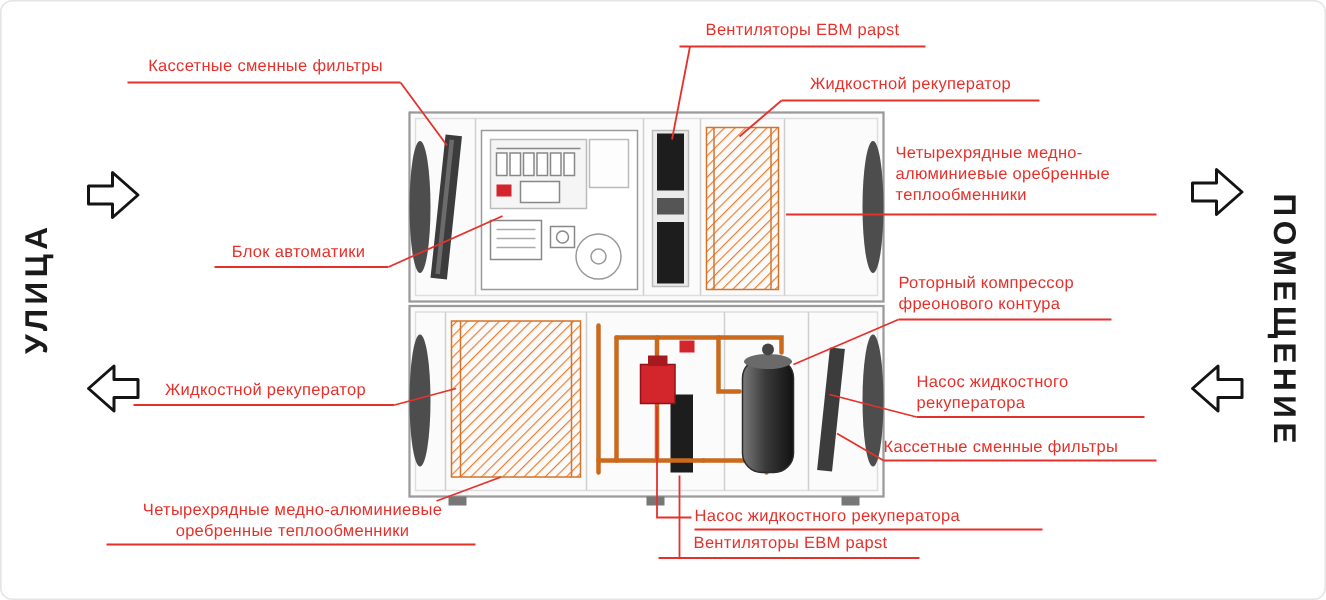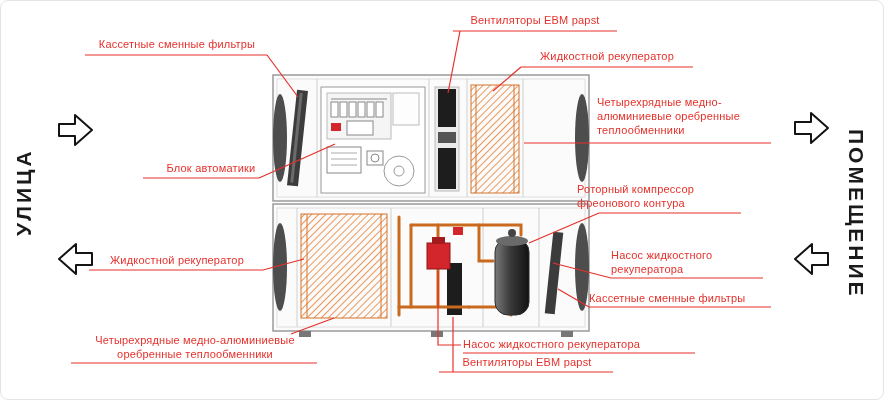--- a/index.html
+++ b/index.html
@@ -171,22 +171,22 @@
     </g>
 
     <text class="side-text" transform="translate(30 235) rotate(-90)">УЛИЦА</text>
     <text class="side-text" transform="translate(848 128) rotate(90)">ПОМЕЩЕНИЕ</text>
   </svg>
 
   <div class="callout" style="left:84px;top:37px;width:184px;text-align:center">Кассетные сменные фильтры</div>
   <div class="callout" style="left:452px;top:13px;width:164px;text-align:center">Вентиляторы EBM papst</div>
   <div class="callout" style="left:520px;top:49px;width:172px;text-align:center">Жидкостной рекуператор</div>
   <div class="callout" style="left:596px;top:95px;width:176px">Четырехрядные медно-алюминиевые оребренные теплообменники</div>
-  <div class="callout" style="left:152px;top:161px;width:116px;text-align:center">Блок автоматики</div>
-  <div class="callout" style="left:576px;top:182px;width:150px">Роторный компрессор фреонового контура</div>
+  <div class="callout" style="left:140px;top:161px;width:116px;text-align:center">Блок автоматики</div>
+  <div class="callout" style="left:598px;top:182px;width:150px">Роторный компрессор фреонового контура</div>
   <div class="callout" style="left:610px;top:248px;width:156px">Насос жидкостного рекуператора</div>
   <div class="callout" style="left:588px;top:291px;width:184px">Кассетные сменные фильтры</div>
   <div class="callout" style="left:88px;top:253px;width:176px;text-align:center">Жидкостной рекуператор</div>
   <div class="callout" style="left:70px;top:333px;width:248px;text-align:center">Четырехрядные медно-алюминиевые оребренные теплообменники</div>
   <div class="callout" style="left:462px;top:337px;width:236px">Насос жидкостного рекуператора</div>
   <div class="callout" style="left:438px;top:355px;width:176px;text-align:center">Вентиляторы EBM papst</div>
 
 </div>
 
 </body></html>

